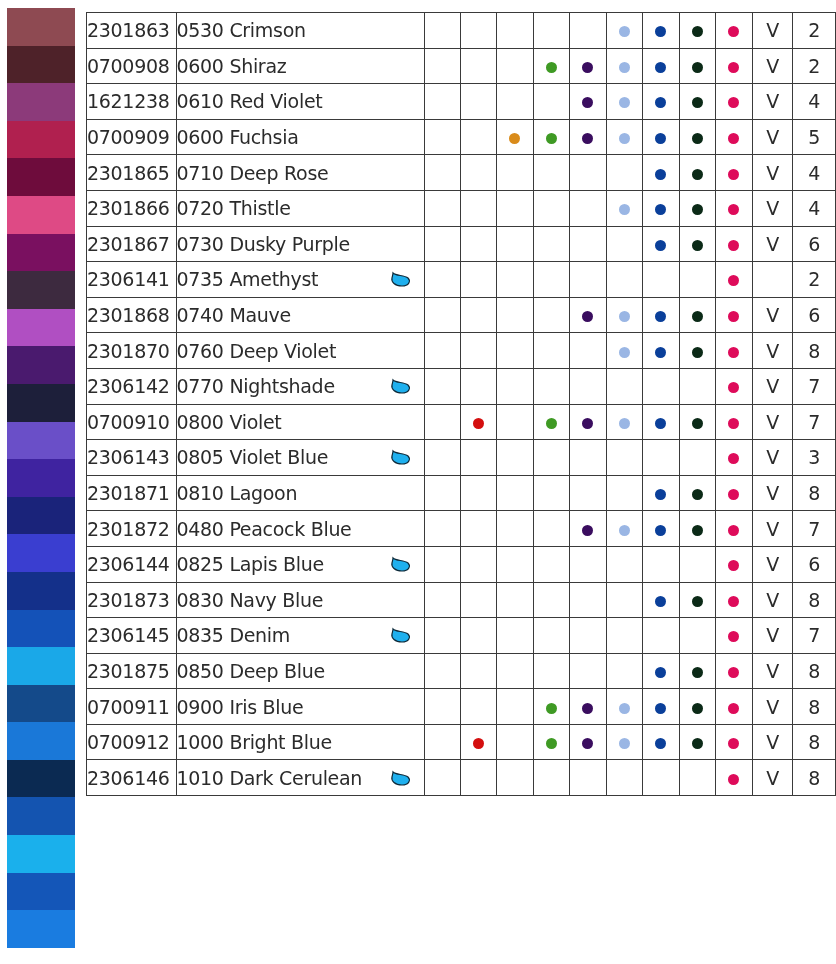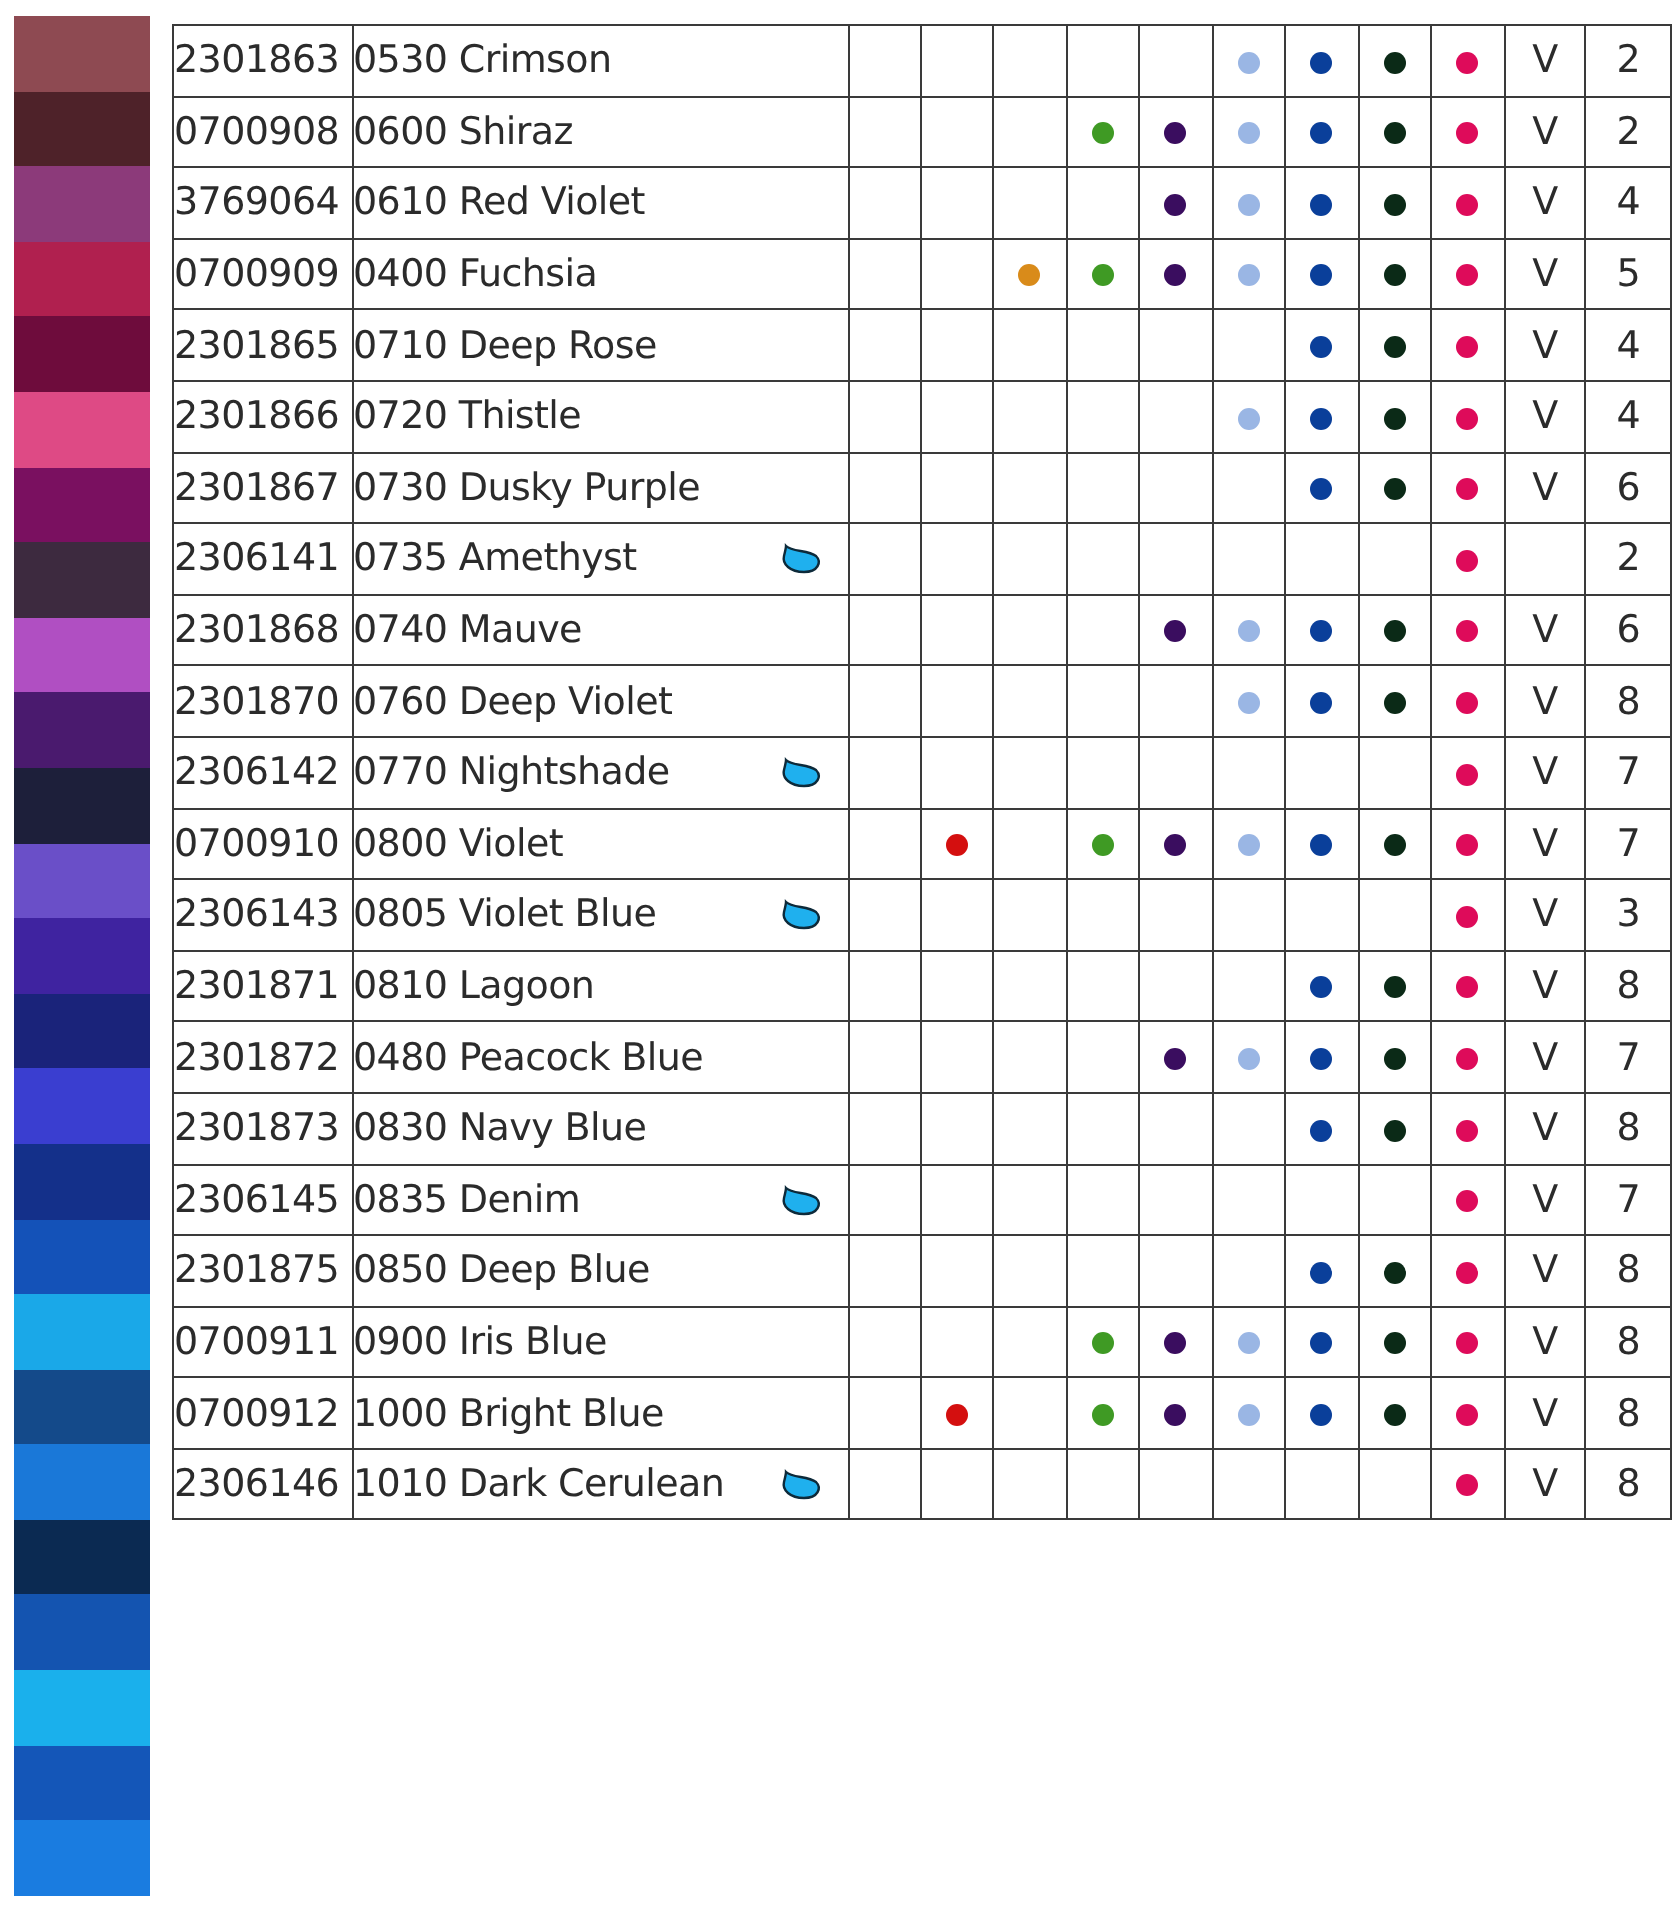--- a/index.html
+++ b/index.html
@@ -76,37 +76,37 @@
         <td class="dotc"><span class="dot" style="background: rgb(63, 154, 36);"></span></td>
         <td class="dotc"><span class="dot" style="background: rgb(58, 13, 95);"></span></td>
         <td class="dotc"><span class="dot" style="background: rgb(154, 182, 228);"></span></td>
         <td class="dotc"><span class="dot" style="background: rgb(10, 63, 154);"></span></td>
         <td class="dotc"><span class="dot" style="background: rgb(11, 42, 23);"></span></td>
         <td class="dotc"><span class="dot" style="background: rgb(222, 11, 90);"></span></td>
         <td class="v">V</td>
         <td class="num">2</td>
       </tr>
       <tr>
-    <td class="code">3769064</td>
+    <td class="code">1621238</td>
     <td class="name"><span class="nm">0610 Red Violet</span></td>
   <td class="dotc"></td>
         <td class="dotc"></td>
         <td class="dotc"></td>
         <td class="dotc"></td>
         <td class="dotc"><span class="dot" style="background: rgb(58, 13, 95);"></span></td>
         <td class="dotc"><span class="dot" style="background: rgb(154, 182, 228);"></span></td>
         <td class="dotc"><span class="dot" style="background: rgb(10, 63, 154);"></span></td>
         <td class="dotc"><span class="dot" style="background: rgb(11, 42, 23);"></span></td>
         <td class="dotc"><span class="dot" style="background: rgb(222, 11, 90);"></span></td>
         <td class="v">V</td>
         <td class="num">4</td>
       </tr>
       <tr>
     <td class="code">0700909</td>
-    <td class="name"><span class="nm">0400 Fuchsia</span></td>
+    <td class="name"><span class="nm">0600 Fuchsia</span></td>
   <td class="dotc"></td>
         <td class="dotc"></td>
         <td class="dotc"><span class="dot" style="background: rgb(217, 139, 26);"></span></td>
         <td class="dotc"><span class="dot" style="background: rgb(63, 154, 36);"></span></td>
         <td class="dotc"><span class="dot" style="background: rgb(58, 13, 95);"></span></td>
         <td class="dotc"><span class="dot" style="background: rgb(154, 182, 228);"></span></td>
         <td class="dotc"><span class="dot" style="background: rgb(10, 63, 154);"></span></td>
         <td class="dotc"><span class="dot" style="background: rgb(11, 42, 23);"></span></td>
         <td class="dotc"><span class="dot" style="background: rgb(222, 11, 90);"></span></td>
         <td class="v">V</td>
@@ -275,20 +275,37 @@
         <td class="dotc"></td>
         <td class="dotc"></td>
         <td class="dotc"></td>
         <td class="dotc"><span class="dot" style="background: rgb(58, 13, 95);"></span></td>
         <td class="dotc"><span class="dot" style="background: rgb(154, 182, 228);"></span></td>
         <td class="dotc"><span class="dot" style="background: rgb(10, 63, 154);"></span></td>
         <td class="dotc"><span class="dot" style="background: rgb(11, 42, 23);"></span></td>
         <td class="dotc"><span class="dot" style="background: rgb(222, 11, 90);"></span></td>
         <td class="v">V</td>
         <td class="num">7</td>
+      </tr>
+      <tr>
+    <td class="code">2306144</td>
+    <td class="name"><span class="nm">0825 Lapis Blue</span><svg class="drop" viewBox="0 0 22 16">
+            <path d="M3 2 C6 5 14 4 18 7 C21 10 19 15 12 15 C5 15 1 11 2 7 C2.5 5 3 3 3 2 Z" fill="#1fb0ee" stroke="#0d2a3a" stroke-width="1.2"></path>
+          </svg></td>
+  <td class="dotc"></td>
+        <td class="dotc"></td>
+        <td class="dotc"></td>
+        <td class="dotc"></td>
+        <td class="dotc"></td>
+        <td class="dotc"></td>
+        <td class="dotc"></td>
+        <td class="dotc"></td>
+        <td class="dotc"><span class="dot" style="background: rgb(222, 11, 90);"></span></td>
+        <td class="v">V</td>
+        <td class="num">6</td>
       </tr>
       <tr>
     <td class="code">2301873</td>
     <td class="name"><span class="nm">0830 Navy Blue</span></td>
   <td class="dotc"></td>
         <td class="dotc"></td>
         <td class="dotc"></td>
         <td class="dotc"></td>
         <td class="dotc"></td>
         <td class="dotc"></td>

